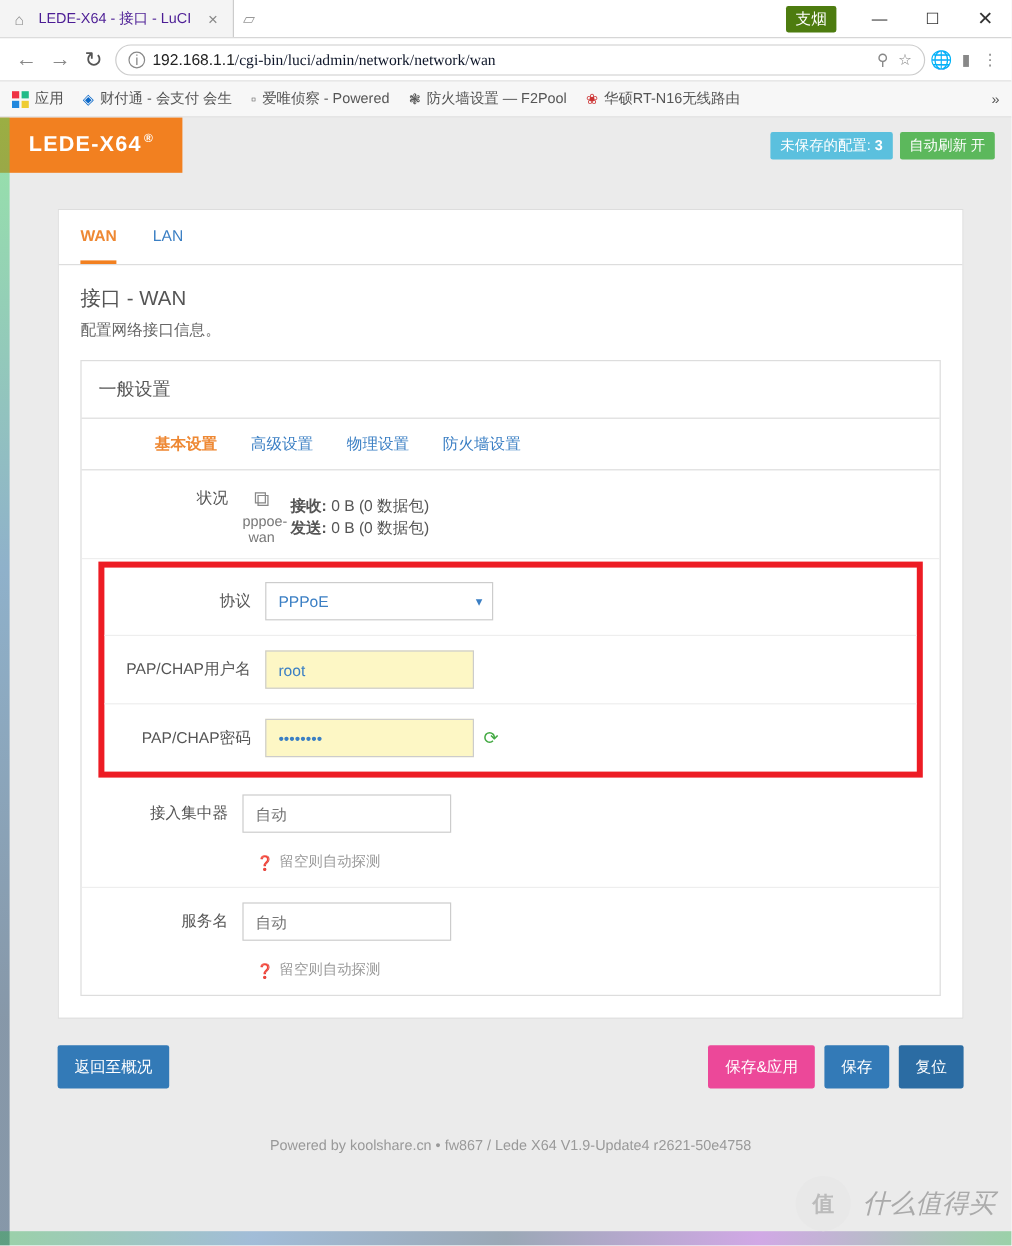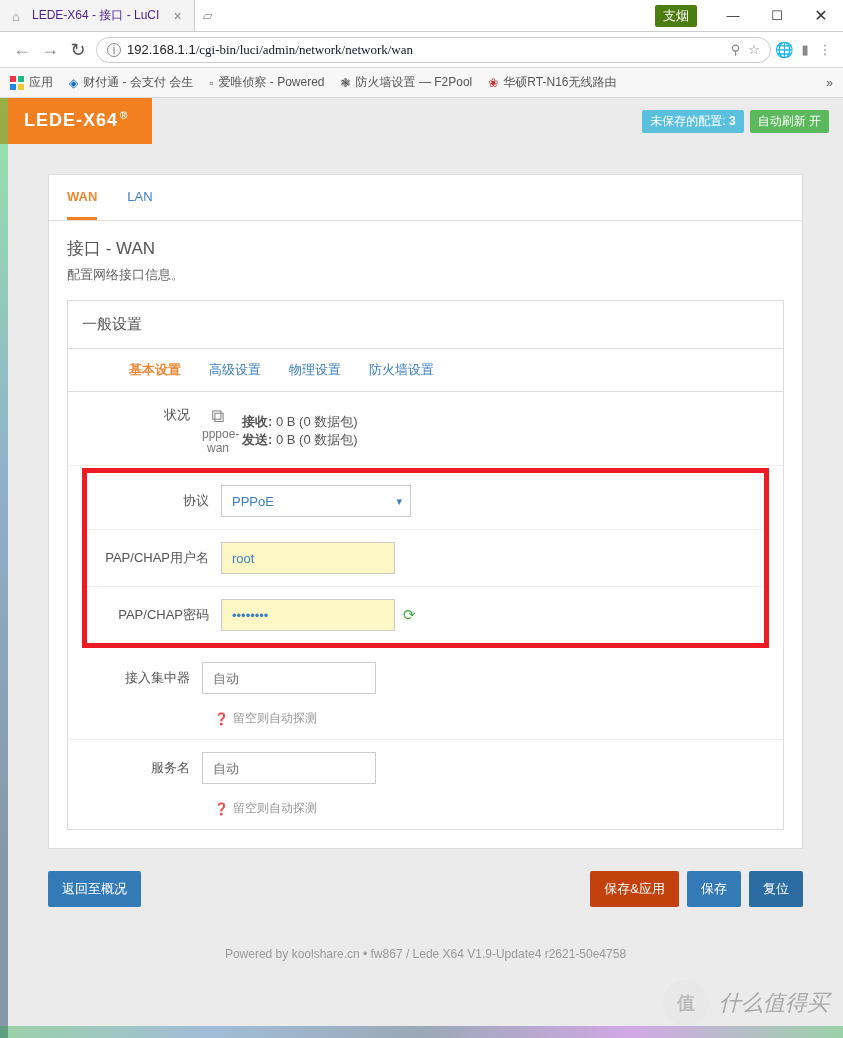--- a/index.html
+++ b/index.html
@@ -90,21 +90,21 @@
 .refresh-icon { color: #4a4; font-size: 15px; }
 
 .hint-row { padding: 4px 14px 12px 146px; font-size: 12px; color: #999; border-bottom: 1px solid #eee; display: flex; align-items: center; gap: 4px; }
 .hint-icon { color: #aaa; font-size: 12px; }
 
 .panel-bottom-space { height: 18px; }
 
 .action-bar { display: flex; padding: 22px 0 22px; gap: 8px; }
 .btn { border: none; color: #fff; font-size: 13px; padding: 9px 14px; border-radius: 2px; cursor: pointer; }
 .btn.blue { background: #337ab7; }
-.btn.orange { background: #c2410c; }
+.btn.orange { background: #ec4899; }
 .btn.dark { background: #2b6ca3; }
 .action-bar .spacer { flex: 1; }
 
 .footer { text-align: center; color: #999; font-size: 12px; padding: 18px 0 30px; }
 
 
 .watermark { position: absolute; bottom: 12px; right: 14px; display: flex; align-items: center; gap: 10px; color: #aaa; font-size: 22px; font-style: italic; }
 .wm-circle { width: 46px; height: 46px; border-radius: 50%; background: #e8e8e8; display: flex; align-items: center; justify-content: center; color: #bbb; font-size: 18px; font-weight: bold; font-style: normal; }
 
 .bottom-stripe { position:absolute; left:0; right:0; bottom:0; height:12px; background:linear-gradient(90deg,#2a4,#37b,#246,#a4d,#2a4); opacity:0.4; }

